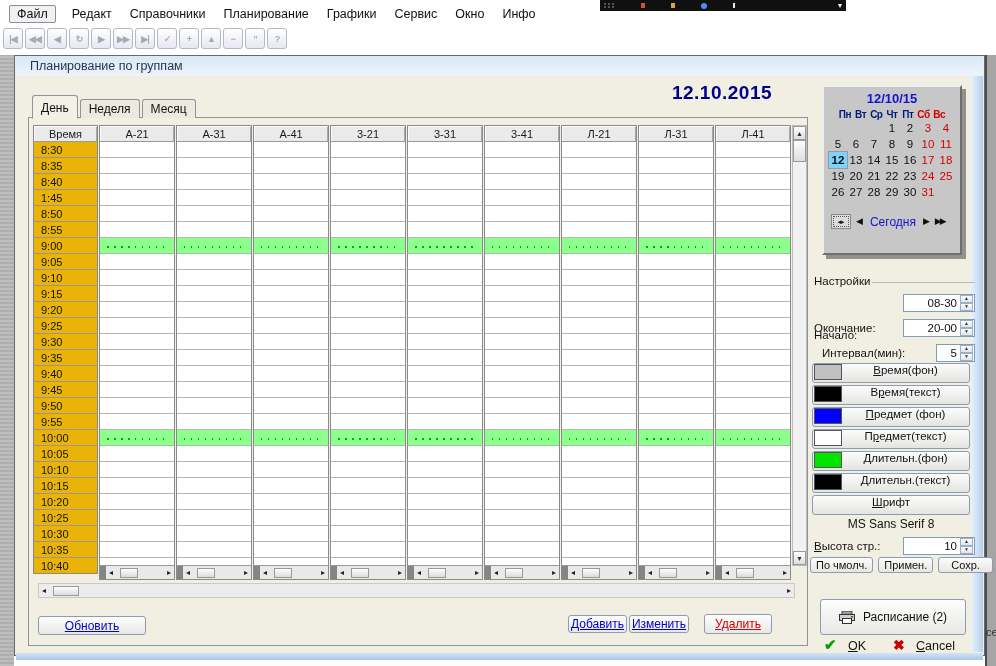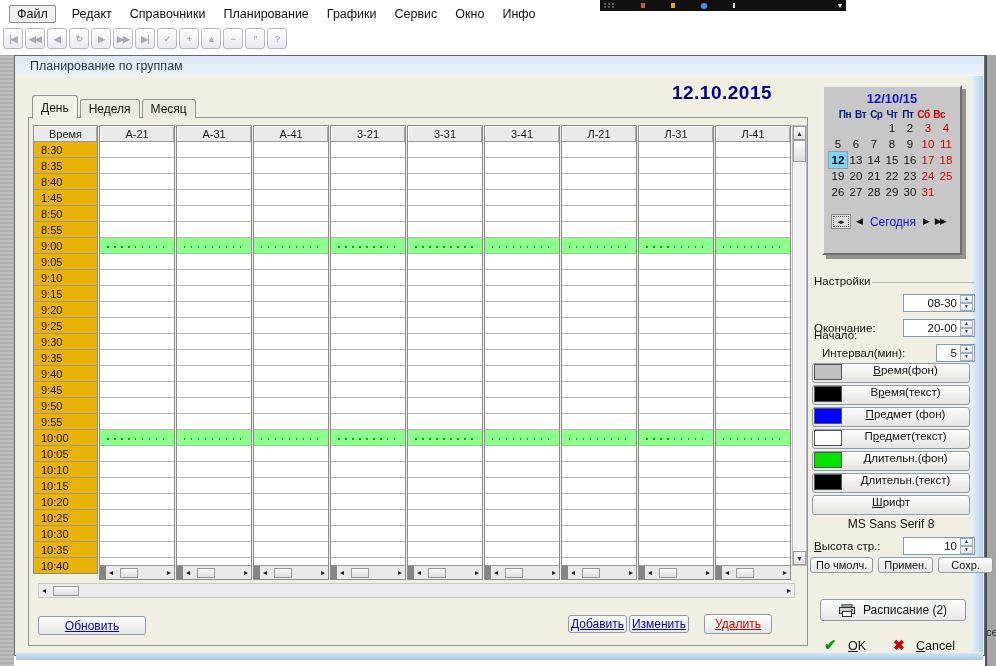--- a/index.html
+++ b/index.html
@@ -128,21 +128,21 @@
   .swatch{width:28px;height:16px;box-sizing:border-box;margin-left:1px;border:1px solid #555;flex:none}
   .clabel{flex:1;text-align:center;white-space:nowrap}
   .hot{text-decoration:underline}
   #font-info{position:absolute;left:812px;top:517px;width:158px;text-align:center;font-size:12px}
   #rh-label{top:540px}
   #rh-field{left:903px;top:537px;width:72px}
   #settings-actions{position:absolute;left:810px;top:557px;width:166px;display:flex;gap:5px}
   .sact{border:1px solid #8d9cb3;border-radius:3px;background:linear-gradient(#fcfcfc,#e6e6e2);
     font-size:11px;padding:1px 5px;white-space:nowrap}
   .sact:last-child{margin-left:auto;padding:1px 12px}
-  #btn-schedule{position:absolute;left:820px;top:599px;width:146px;height:22px;gap:8px;font-size:12px}
+  #btn-schedule{position:absolute;left:820px;top:599px;width:146px;height:36px;gap:8px;font-size:12px}
   #ok-check{position:absolute;left:824px;top:636px;color:#0a9b0a;font-size:15px;font-weight:bold}
   #ok-label{position:absolute;left:848px;top:639px;font-size:12.5px}
   #cancel-x{position:absolute;left:893px;top:637px;color:#c90000;font-size:14px;font-weight:bold}
   #cancel-label{position:absolute;left:916px;top:639px;font-size:12.5px}
 </style>
 </head>
 <body>
 
 <div id="overlay-bar">
   <span class="ovdots">

